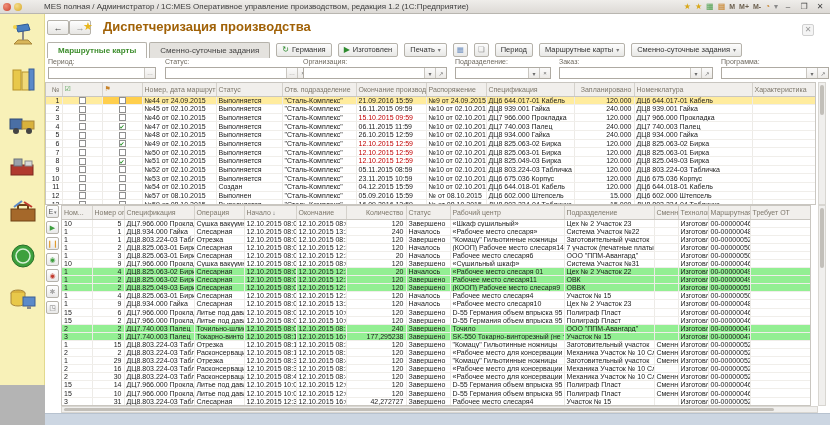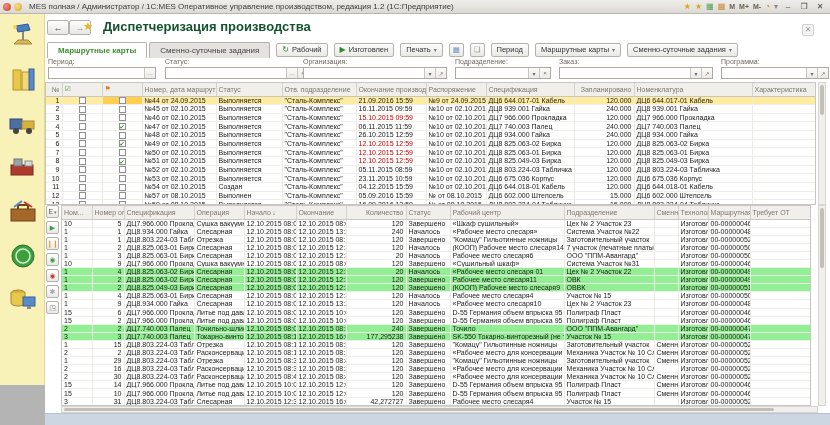--- a/index.html
+++ b/index.html
@@ -4,40 +4,40 @@
 <style>
   * { box-sizing: border-box; margin:0; padding:0; }
   html,body { width:830px; height:425px; overflow:hidden; background:#fff;
     font-family:"Liberation Sans", sans-serif; }
   .titlebar { position:absolute; left:0; top:0; width:830px; height:14px;
     background:linear-gradient(#efedea,#dddad6); border-bottom:1px solid #b9b6b0;
     display:flex; align-items:center; font-size:8px; color:#3c3c3c; }
   .tb-circle { width:8px; height:8px; border-radius:50%; margin-left:3px; }
   .c-red { background:radial-gradient(circle at 35% 35%, #f0907a, #c9402c); }
   .c-yel { background:radial-gradient(circle at 35% 35%, #f4dc8a, #d8a928); }
-  .tb-title { margin-left:7px; white-space:nowrap; overflow:hidden; flex:1; }
+  .tb-title { margin-left:22px; white-space:nowrap; overflow:hidden; flex:1; }
   .tb-icons { display:flex; align-items:center; gap:4px; margin-right:4px; }
   .tb-ic { font-size:8px; color:#8a8a8a; cursor:default; }
   .ic-gold { color:#d9a819; } .ic-green { color:#4a9e4a; } .ic-orange { color:#c8832a; }
   .ic-m { font-size:7px; color:#6b5f4e; font-weight:bold; }
   .win-btn { font-size:8px; color:#444; width:12px; text-align:center; }
 
   .sidebar { position:absolute; left:0; top:14px; width:45px; height:371px;
     background:#f8f1b8; border-right:1px solid #e2d98f; }
   .side-item { width:45px; height:44px; display:flex; align-items:center; justify-content:center; }
   .side-grey { position:absolute; left:0; top:385px; width:45px; height:40px; background:#b4b4b4; }
 
   .content { position:absolute; left:45px; top:14px; width:785px; height:411px; background:#fff; }
 
   .navrow { position:absolute; left:0; top:2px; width:785px; height:24px; }
   .nav-btn { position:absolute; top:4px; width:22px; height:15px; border:1px solid #b5b2aa;
     border-radius:2px; background:linear-gradient(#fefefe,#e7e6e3); font-size:9px;
     display:flex; align-items:center; justify-content:center; color:#444; }
   .nav-star { position:absolute; left:38px; top:4px; font-size:11px; color:#e8b61c; }
-  .page-title { position:absolute; left:58px; top:3px; font-size:13px; font-weight:bold; color:#14532d; }
+  .page-title { position:absolute; left:58px; top:3px; font-size:13px; font-weight:bold; color:#a16207; }
   .form-close { position:absolute; left:757px; top:8px; font-size:8px; color:#9a9a9a;
     width:12px; height:12px; border:1px solid #d0d0d0; border-radius:2px; text-align:center; line-height:10px; background:#f4f4f4;}
 
   .tabsrow { position:absolute; left:2px; top:27px; width:781px; height:17px; display:flex; align-items:flex-end; gap:2px; font-size:8px; }
   .tab { height:16px; padding:0 10px; display:flex; align-items:center; border:1px solid #b5b2aa; border-bottom:none; background:#e4e2de; color:#444; border-radius:2px 2px 0 0; }
   .tab.active { background:#fff; color:#3e8e2e; font-weight:bold; }
   .btn { height:14px; margin-left:4px; padding:0 5px; display:flex; align-items:center; gap:3px;
     border:1px solid #b5b2aa; border-radius:2px; background:linear-gradient(#fdfdfd,#e8e8e6); font-size:7.5px; color:#333; align-self:center; }
   .btn .gi { color:#2e8b2e; font-size:8px; }
   .btn .ai { color:#777; font-size:6px; }
@@ -176,21 +176,21 @@
     <span class="nav-star">★</span>
     <span class="page-title">Диспетчеризация производства</span>
     <span class="form-close">✕</span>
   </div>
 
   <div class="tabsrow">
     <span class="tab active">Маршрутные карты</span>
     <span class="tab">Сменно-суточные задания</span>
     <span class="btn">
       <span class="gi">↻</span>
-      <span>Рабочий</span>
+      <span>Германия</span>
     </span>
     <span class="btn">
       <span class="gi">▶</span>
       <span>Изготовлен</span>
     </span>
     <span class="btn">
       <span>Печать</span>
       <span class="ai">▾</span>
     </span>
     <span class="btn icon-only">

